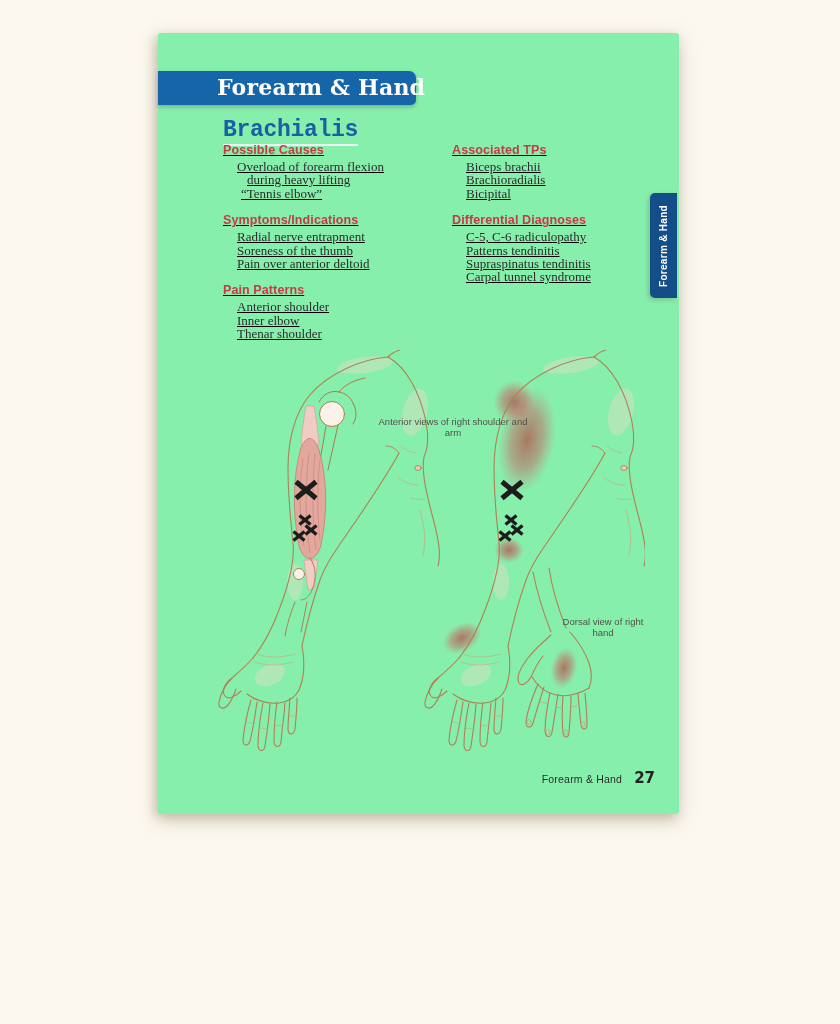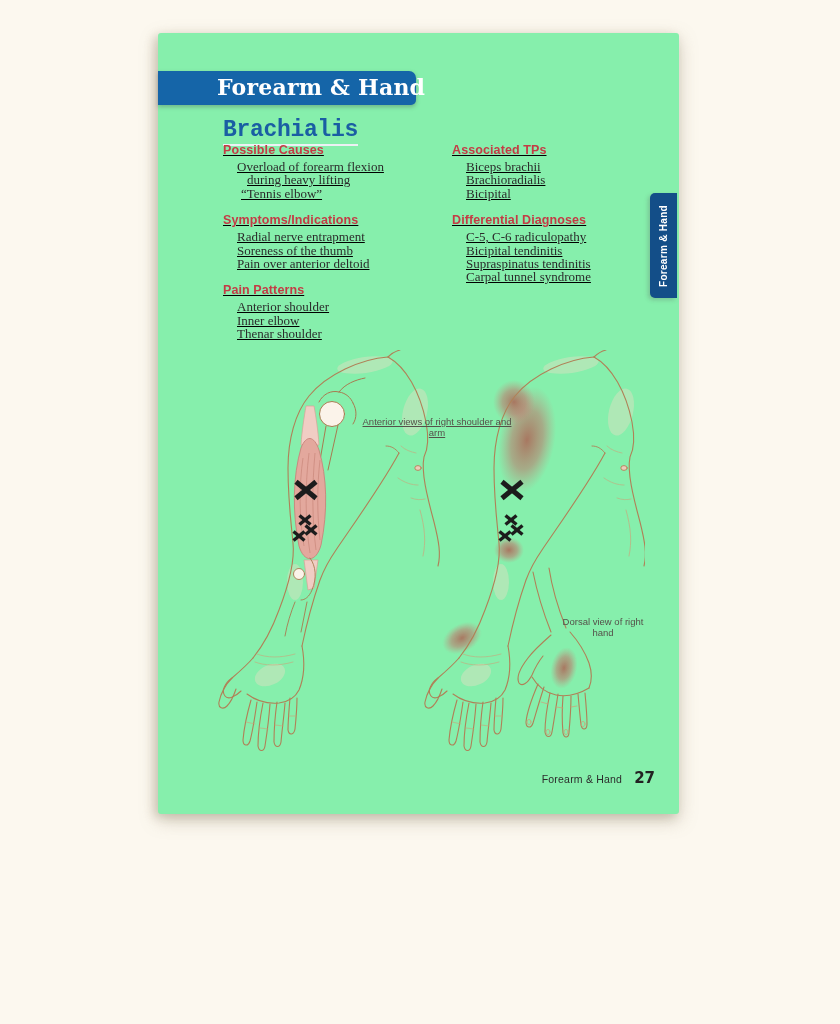--- a/index.html
+++ b/index.html
@@ -60,21 +60,21 @@
     color:#ffffff;font-size:10px;font-weight:bold;letter-spacing:.3px;
     white-space:nowrap;
   }
   
   .fig{position:absolute;left:57px;top:317px;width:430px;height:424px;}
   .fig svg{position:absolute;left:0;top:0;}
   .fig-caption{
     position:absolute;font-size:9.5px;line-height:11px;color:#55514a;
     text-align:center;
   }
-  .cap-arms{left:147px;top:66px;width:150px;text-decoration:underline;}
+  .cap-arms{left:163px;top:66px;width:150px;}
   .cap-hand{left:342px;top:266px;width:92px;}
   
   .footer{
     position:absolute;right:24px;top:736px;
     display:flex;align-items:baseline;gap:12px;
   }
   .footer-chapter{font-size:10.5px;color:#2c2c2c;letter-spacing:.2px;}
   .footer-page{font-size:15px;font-weight:bold;color:#222;font-family:"DejaVu Sans",sans-serif;}
 </style>
 </head>
@@ -112,21 +112,21 @@
   <div class="col col-right">
     <div class="section">
       <div class="section-heading">Associated TPs</div>
       <div class="item">Biceps brachii</div>
       <div class="item">Brachioradialis</div>
       <div class="item">Bicipital</div>
     </div>
     <div class="section">
       <div class="section-heading">Differential Diagnoses</div>
       <div class="item">C-5, C-6 radiculopathy</div>
-      <div class="item">Bicipital tendinitis</div>
+      <div class="item">Patterns tendinitis</div>
       <div class="item">Supraspinatus tendinitis</div>
       <div class="item">Carpal tunnel syndrome</div>
     </div>
   </div>
 
   <div class="side-tab">
     <span>Forearm &amp; Hand</span>
   </div>
 
   <div class="fig">

